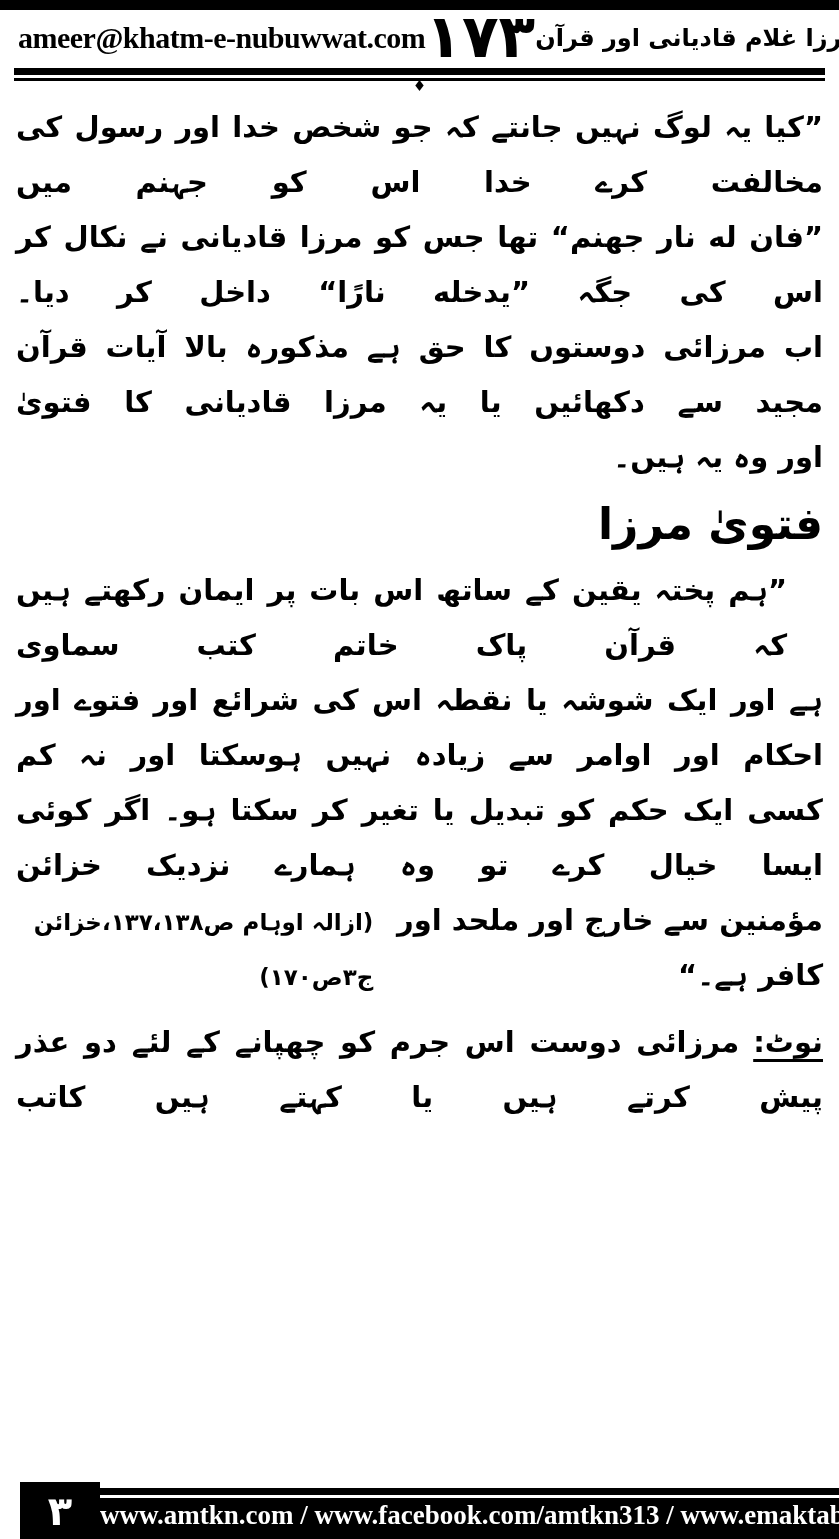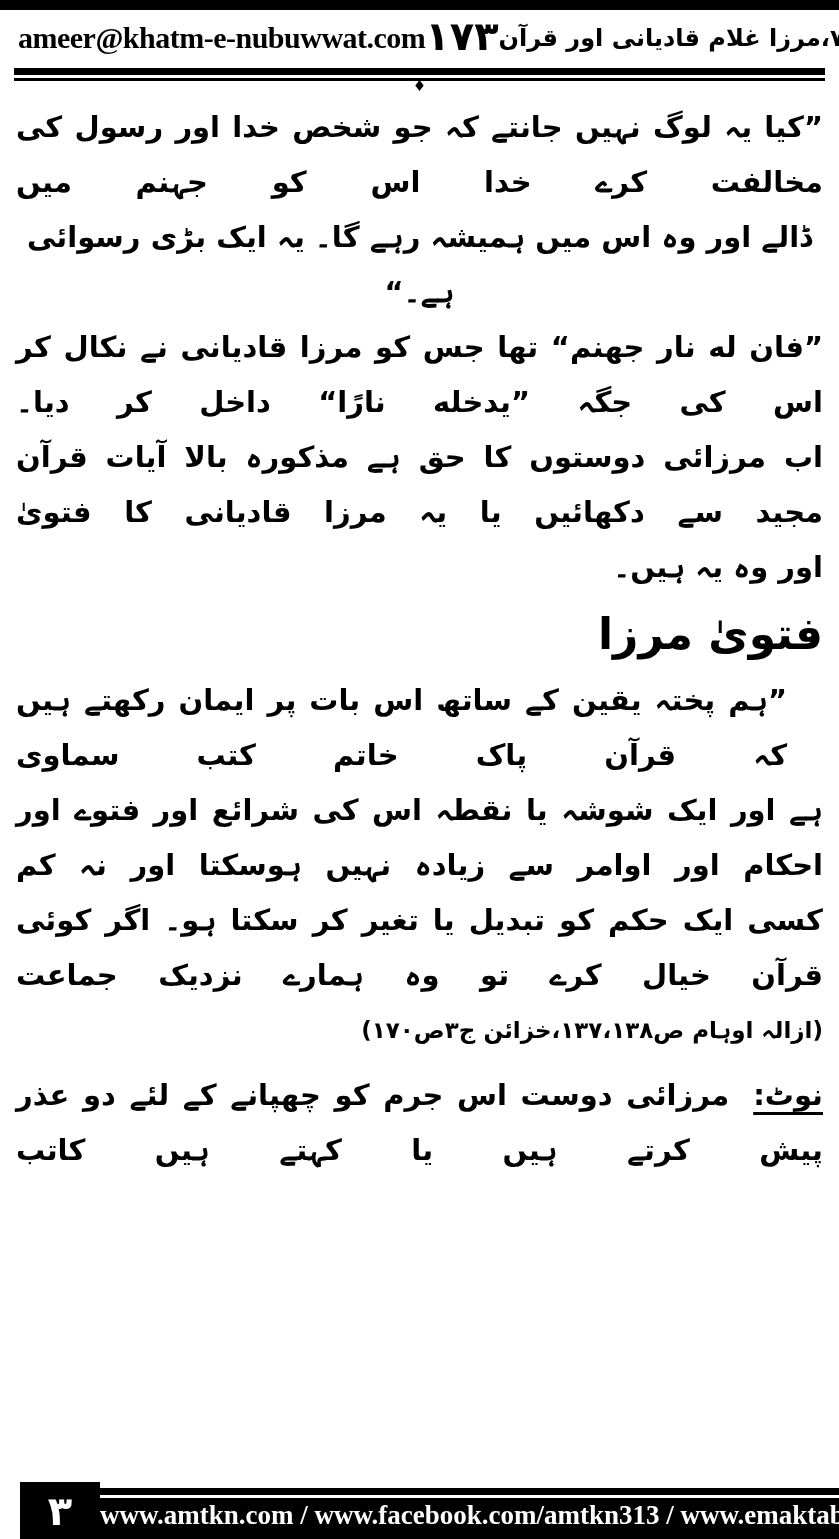--- a/index.html
+++ b/index.html
@@ -12,21 +12,21 @@
   .topbar{height:10px;background:#000;}
   .header-row{
     display:flex;align-items:center;justify-content:space-between;
     padding:2px 18px 0 18px;direction:ltr;height:52px;
   }
   .email{
     font-family:"Liberation Serif",serif;font-weight:bold;font-size:30px;
     letter-spacing:-0.5px;white-space:nowrap;
   }
   .hdr-pageno{
-    font-size:40px;font-weight:bold;line-height:48px;white-space:nowrap;
+    font-size:60px;font-weight:bold;line-height:48px;white-space:nowrap;
     transform:translateY(-2px);
   }
   .hdr-title{
     direction:rtl;font-weight:bold;font-size:24px;white-space:nowrap;
   }
   .rule-thick{height:7px;background:#000;margin:4px 14px 0 14px;}
   .rule-thin{height:3px;background:#000;margin:3px 14px 0 14px;}
   .ornament{text-align:center;font-size:15px;line-height:12px;margin-top:-1px;}
   
   .content{padding:8px 16px 0 16px;direction:rtl;font-weight:bold;}
@@ -43,21 +43,21 @@
     font-weight:bold;
   }
   .split-line{
     display:flex;justify-content:space-between;align-items:baseline;
     line-height:55px;
   }
   .closing{font-size:29px;}
   .reference{font-size:23px;}
   .lead{
     text-decoration:underline;text-decoration-thickness:3px;
-    text-underline-offset:7px;margin-left:24px;
+    text-underline-offset:7px;margin-left:14px;
   }
   .sect{margin-top:10px;}
   
   .footer{position:absolute;bottom:0;left:0;width:839px;height:58px;}
   .page-box{
     position:absolute;left:20px;bottom:0;width:80px;height:57px;background:#000;
     color:#fff;display:flex;align-items:center;justify-content:center;
     font-size:40px;font-weight:bold;
   }
   .footer-bar{position:absolute;left:100px;right:0;bottom:0;height:51px;background:#000;}
@@ -80,38 +80,38 @@
     <span class="hdr-title">محاسبہ قادیانیت جلد۷،مرزا غلام قادیانی اور قرآن</span>
   </div>
   <div class="rule-thick"></div>
   <div class="rule-thin"></div>
   <div class="ornament">♦</div>
 
   <div class="content">
 
     <div>
       <div class="ln">”کیا یہ لوگ نہیں جانتے کہ جو شخص خدا اور رسول کی مخالفت کرے خدا اس کو جہنم میں</div>
-      <div class="ln ln-center">ڈالے اور وہ اس میں ہمیشہ رہے گا۔ یہ ایک بڑی رسوائی ہے۔“</div>
     </div>
 
 
     <div class="ln">”فان له نار جهنم“ تھا جس کو مرزا قادیانی نے نکال کر اس کی جگہ ”یدخله نارًا“ داخل کر دیا۔</div>
 
     <div>
       <div class="ln">اب مرزائی دوستوں کا حق ہے مذکورہ بالا آیات قرآن مجید سے دکھائیں یا یہ مرزا قادیانی کا فتویٰ</div>
       <div class="ln ln-right-ind">اور وہ یہ ہیں۔</div>
     </div>
 
     <div class="heading">فتویٰ مرزا</div>
 
     <div>
       <div class="ln indent">”ہم پختہ یقین کے ساتھ اس بات پر ایمان رکھتے ہیں کہ قرآن پاک خاتم کتب سماوی</div>
       <div class="ln">ہے اور ایک شوشہ یا نقطہ اس کی شرائع اور فتوے اور احکام اور اوامر سے زیادہ نہیں ہوسکتا اور نہ کم</div>
-      <div class="ln">کسی ایک حکم کو تبدیل یا تغیر کر سکتا ہو۔ اگر کوئی قرآن خیال کرے تو وہ ہمارے نزدیک جماعت</div>
+      <div class="ln">کسی ایک حکم کو تبدیل یا تغیر کر سکتا ہو۔ اگر کوئی ایسا خیال کرے تو وہ ہمارے نزدیک خزائن</div>
       <div class="split-line">
+        <span class="closing">مؤمنین سے خارج اور ملحد اور کافر ہے۔“</span>
         <span class="reference">(ازالہ اوہام ص۱۳۷،۱۳۸،خزائن ج۳ص۱۷۰)</span>
       </div>
     </div>
 
     <div class="sect">
       <div class="ln">
         <span class="lead">نوٹ:</span><span>مرزائی دوست اس جرم کو چھپانے کے لئے دو عذر پیش کرتے ہیں یا کہتے ہیں کاتب</span>
       </div>
 
     </div>

